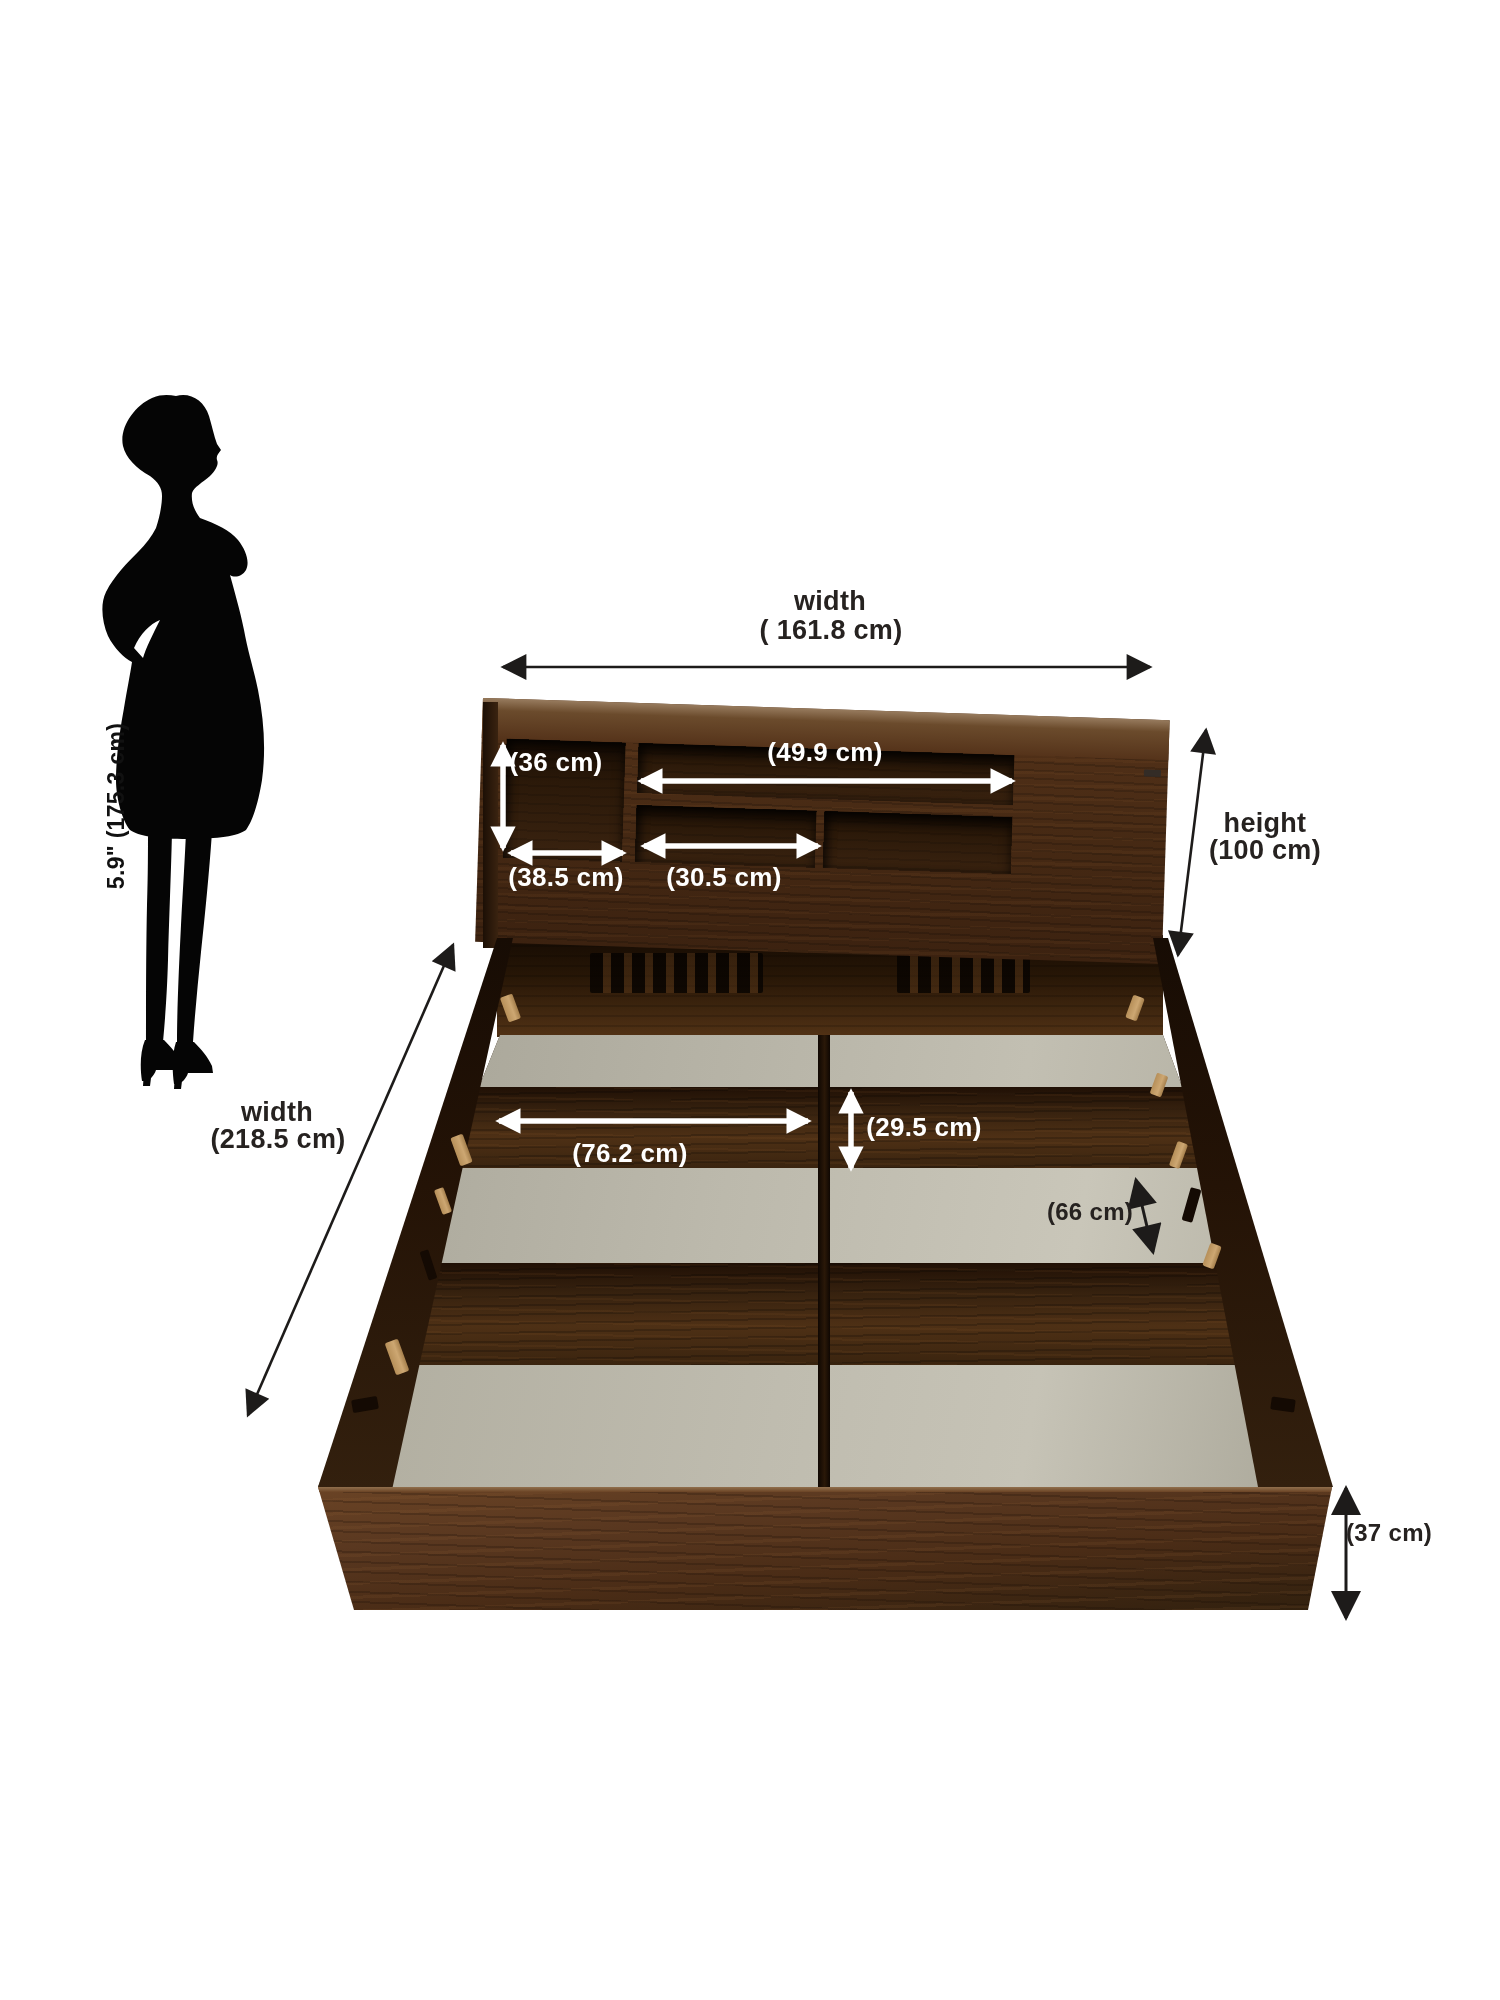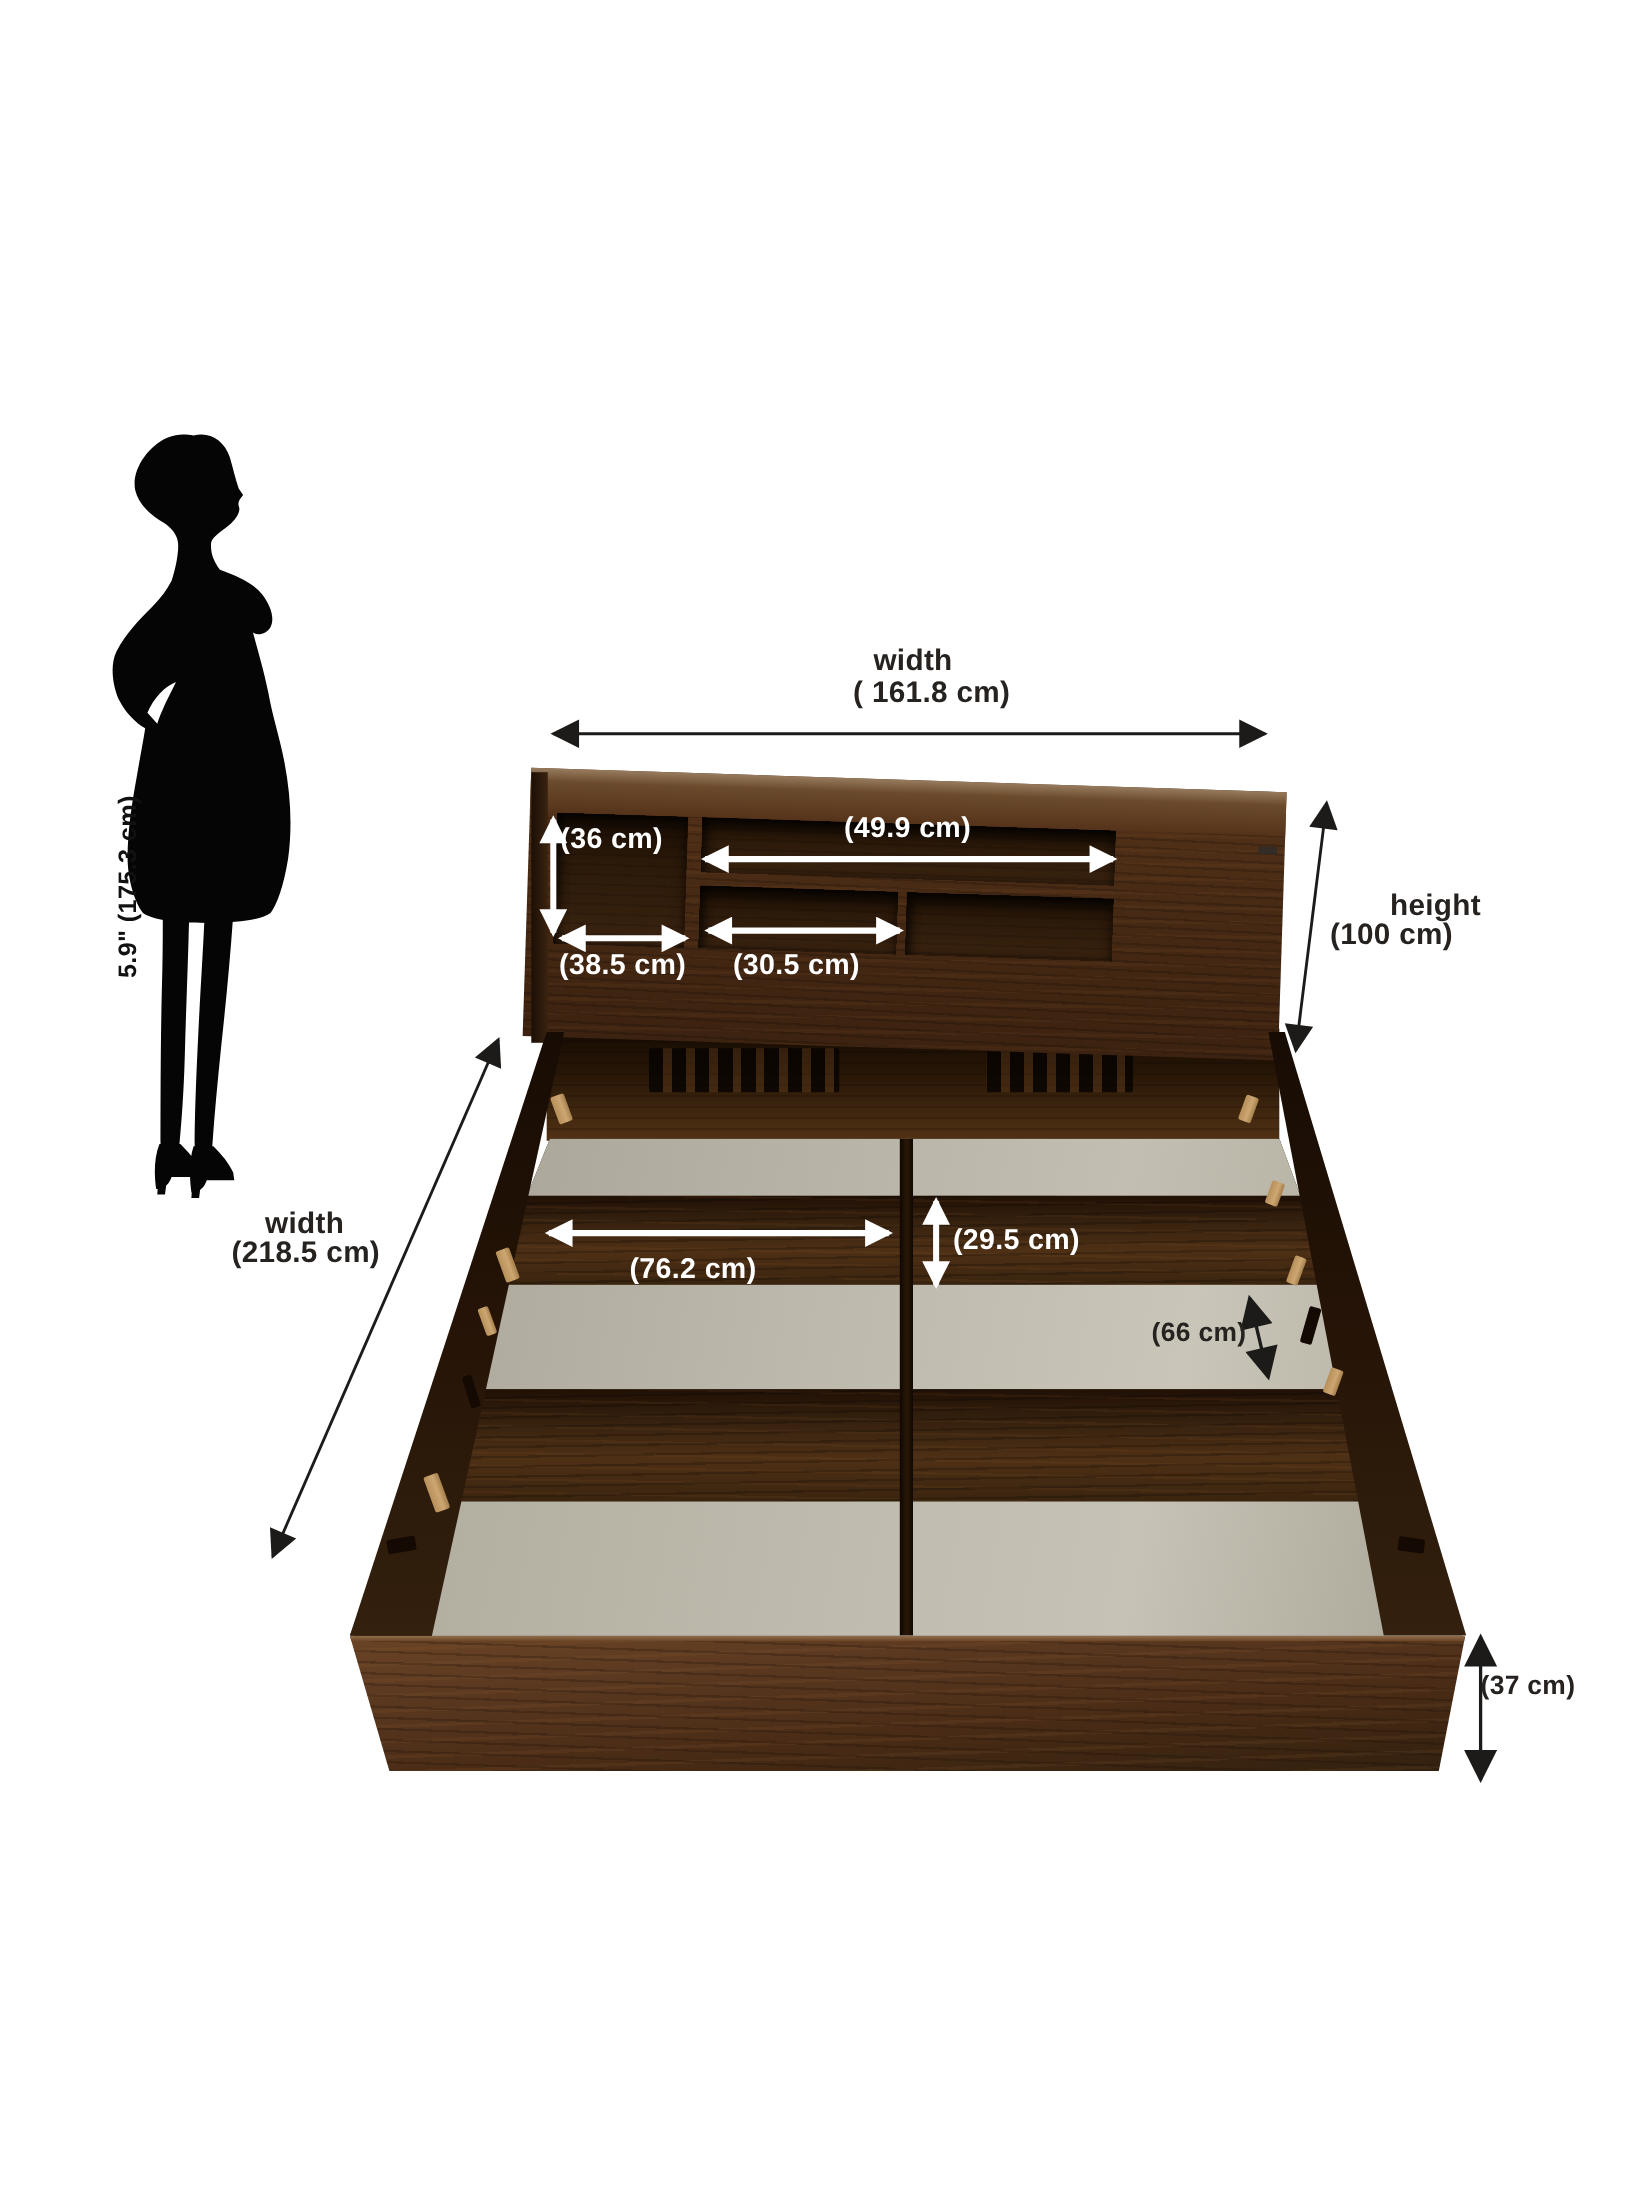--- a/index.html
+++ b/index.html
@@ -165,23 +165,23 @@
     <line x1="1346" y1="1488" x2="1346" y2="1618" stroke="#1d1b1a" stroke-width="3" marker-start="url(#mB)" marker-end="url(#mB)"></line>
     <line x1="503" y1="745" x2="503" y2="848" stroke="#ffffff" stroke-width="5.5" marker-start="url(#mW)" marker-end="url(#mW)"></line>
     <line x1="641" y1="781" x2="1012" y2="781" stroke="#ffffff" stroke-width="5.5" marker-start="url(#mW)" marker-end="url(#mW)"></line>
     <line x1="511" y1="853" x2="623" y2="853" stroke="#ffffff" stroke-width="5.5" marker-start="url(#mW)" marker-end="url(#mW)"></line>
     <line x1="644" y1="846" x2="818" y2="846" stroke="#ffffff" stroke-width="5.5" marker-start="url(#mW)" marker-end="url(#mW)"></line>
     <line x1="499" y1="1121" x2="808" y2="1121" stroke="#ffffff" stroke-width="5.5" marker-start="url(#mW)" marker-end="url(#mW)"></line>
     <line x1="851" y1="1092" x2="851" y2="1168" stroke="#ffffff" stroke-width="5.5" marker-start="url(#mW)" marker-end="url(#mW)"></line>
   </svg>
 
   <div class="lbl lbl-dark" style="left:830px;top:601px;">width</div>
-  <div class="lbl lbl-dark" style="left:831px;top:630px;margin-left:16px;">( 161.8 cm)</div>
+  <div class="lbl lbl-dark" style="left:831px;top:630px;">( 161.8 cm)</div>
 
-  <div class="lbl lbl-dark" style="left:1265px;top:823px;margin-left:40px;">height</div>
+  <div class="lbl lbl-dark" style="left:1265px;top:823px;">height</div>
   <div class="lbl lbl-dark" style="left:1265px;top:850px;">(100 cm)</div>
 
   <div class="lbl lbl-dark" style="left:277px;top:1112px;">width</div>
   <div class="lbl lbl-dark" style="left:278px;top:1139px;">(218.5 cm)</div>
 
   <div class="lbl lbl-white" style="left:556px;top:762px;">(36 cm)</div>
   <div class="lbl lbl-white" style="left:825px;top:752px;">(49.9 cm)</div>
   <div class="lbl lbl-white" style="left:566px;top:877px;">(38.5 cm)</div>
   <div class="lbl lbl-white" style="left:724px;top:877px;">(30.5 cm)</div>
   <div class="lbl lbl-white" style="left:630px;top:1153px;">(76.2 cm)</div>

